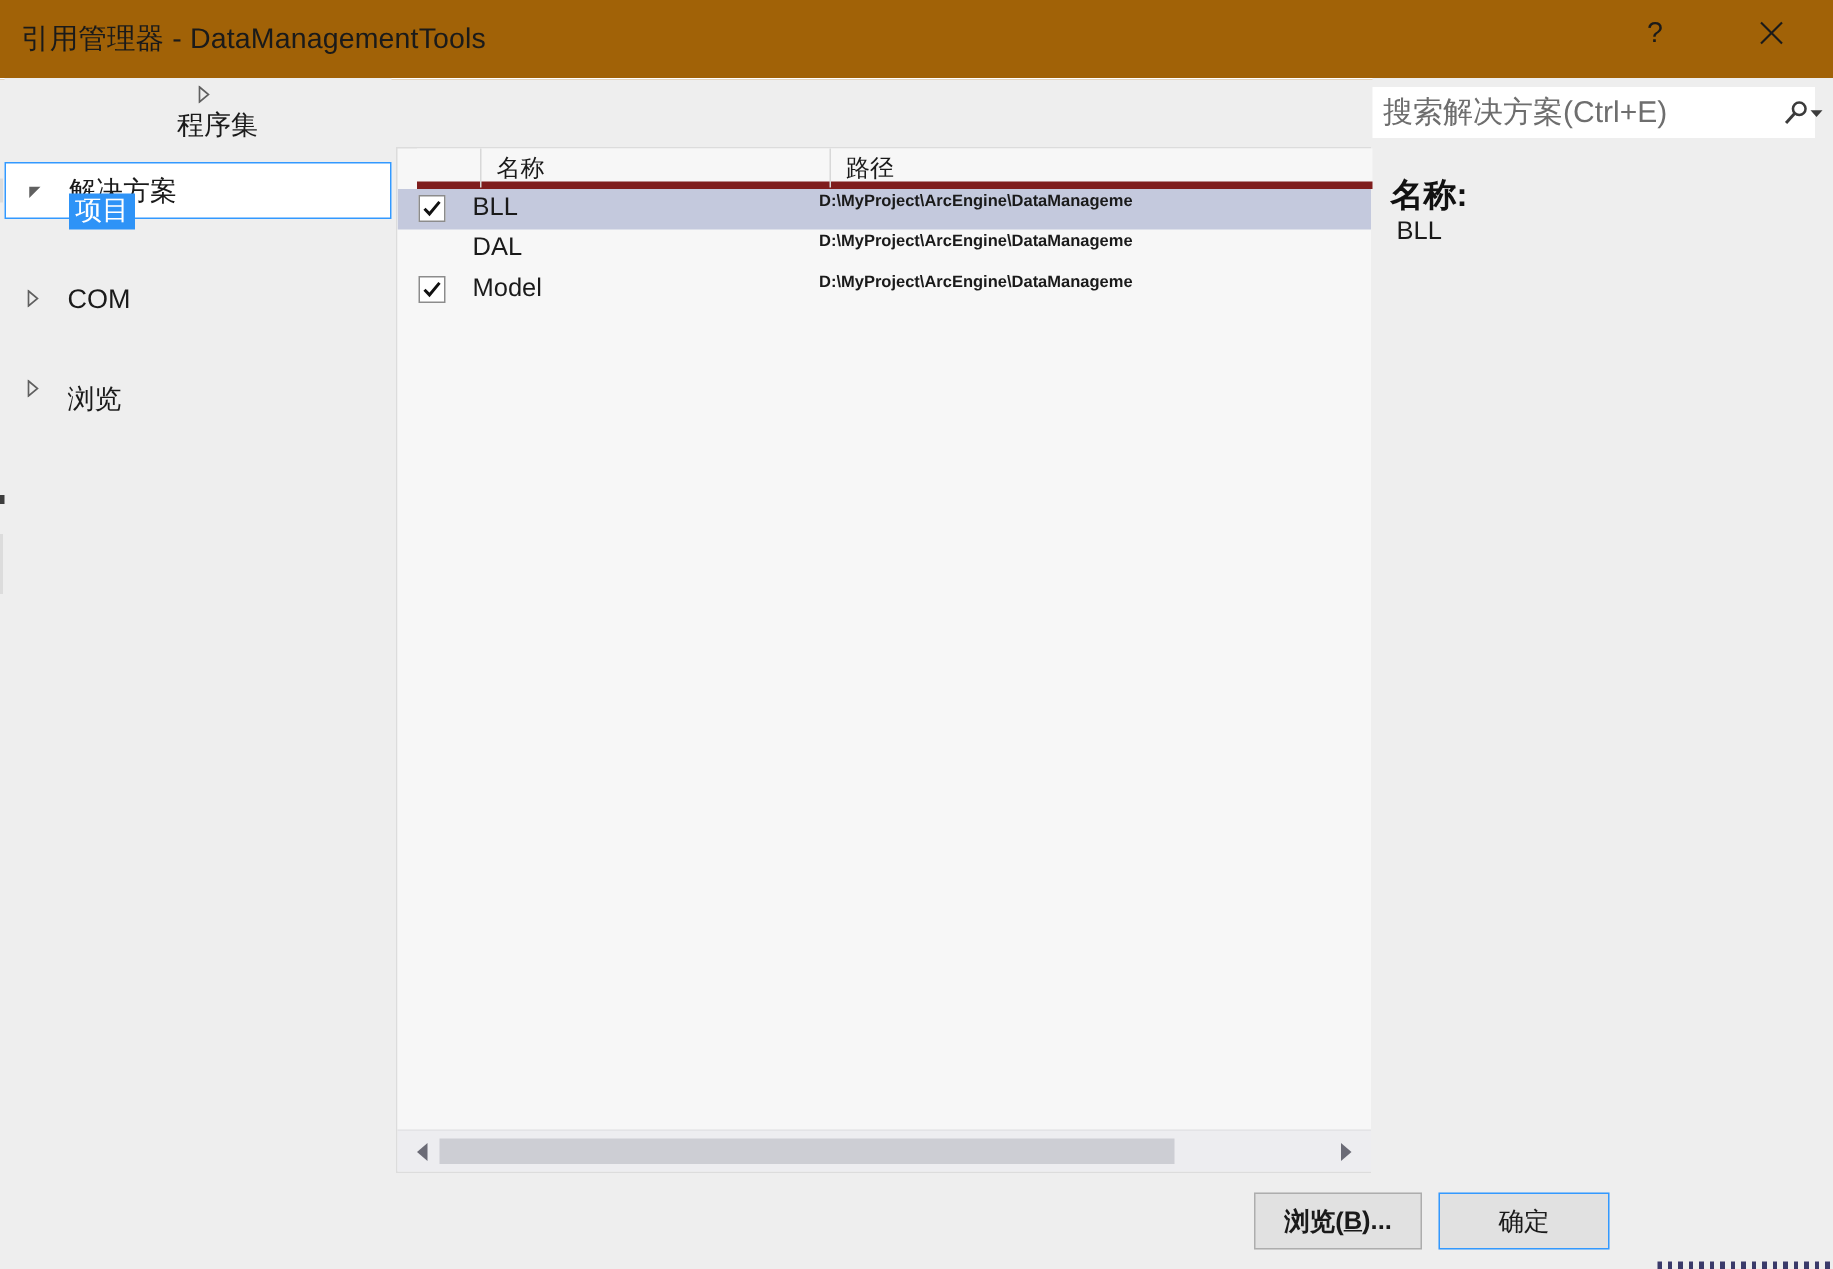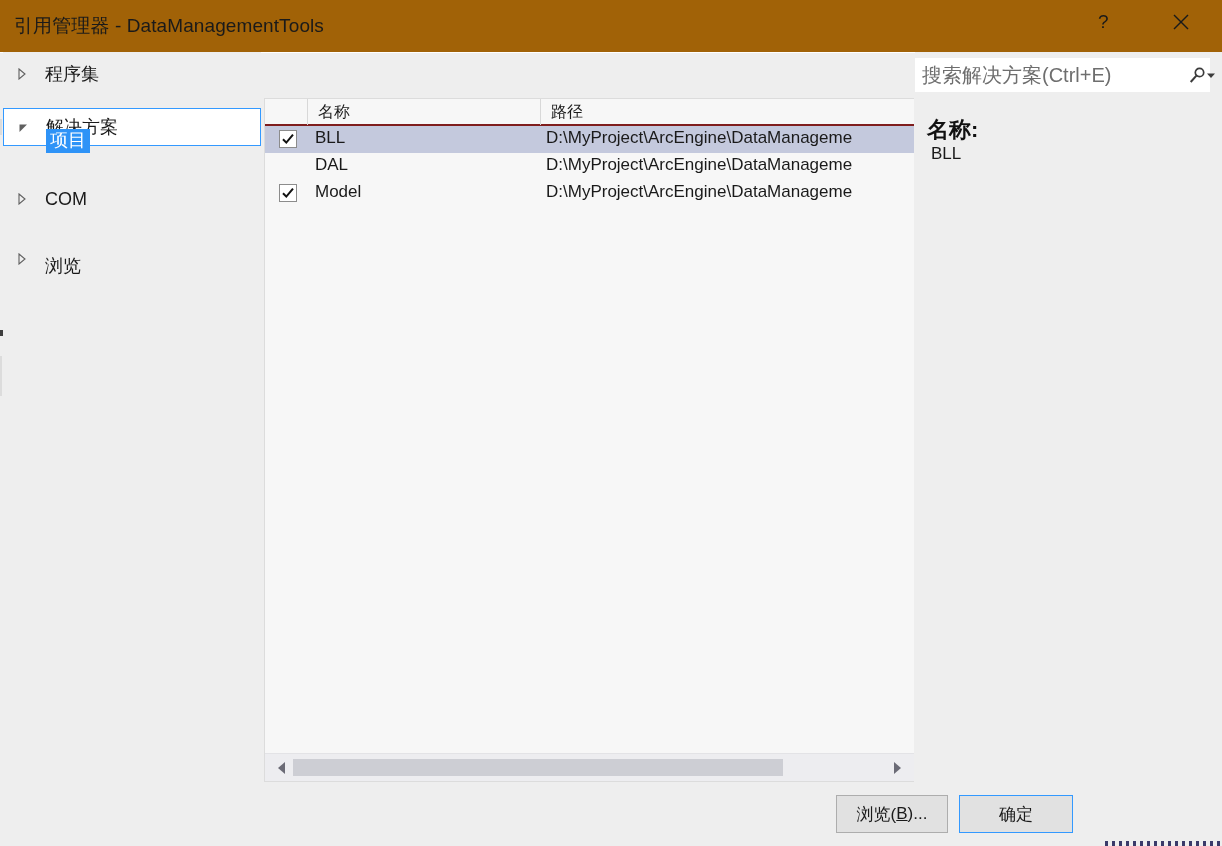--- a/index.html
+++ b/index.html
@@ -107,25 +107,25 @@
     left: 264px; top: 98px;
     width: 650px;
     height: 684px;
     background: #f7f7f7;
     border: 1px solid #dcdcdc;
     border-right: none;
     box-sizing: border-box;
   }
   #list-header {
     position: absolute;
-    left: 0; top: 0;
+    left: 13px; top: 0;
     width: 649px;
     height: 27px;
     background: #f7f7f7;
-    border-bottom: 2px solid #7f1d1d;
+    border-bottom: 5px solid #7f1d1d;
     box-sizing: border-box;
   }
   .col-head {
     position: absolute;
     top: 0;
     height: 26px;
     display: flex;
     align-items: center;
     font-size: 16px;
     color: #1a1a1a;
@@ -169,24 +169,25 @@
     position: absolute;
     left: 50px; top: 2px;
     font-size: 17px;
     color: #1a1a1a;
     white-space: nowrap;
   }
   .row-path {
     position: absolute;
     left: 281px; top: 2px;
     width: 368px;
-    font-size: 17px;
+    font-size: 11px;
     color: #1a1a1a;
     white-space: nowrap;
     overflow: hidden;
+    font-weight: bold;
   }
 
   
   #hscroll {
     position: absolute;
     left: 0; bottom: 0;
     width: 649px;
     height: 28px;
     background: #ededf0;
     border-top: 1px solid #e3e3e6;
@@ -295,21 +296,21 @@
     box-sizing: border-box;
     display: flex;
     align-items: center;
     justify-content: center;
     font-family: "Liberation Sans", "DejaVu Sans", sans-serif;
     font-size: 17px;
     color: #1a1a1a;
     cursor: default;
     white-space: nowrap;
   }
-  #btn-browse { left: 836px; width: 112px; }
+  #btn-browse { left: 836px; width: 112px; font-weight: bold; }
   #btn-ok { left: 959px; width: 114px; border: 1px solid #3399ff; }
   #btn-cancel { left: 1084px; width: 114px; }
   .accel { text-decoration: underline; }
 
   
   .artifact {
     position: absolute;
     background: #c8c8c8;
   }
   #art-left-1 { left: 0; top: 330px; width: 3px; height: 6px; background: #3d3d3d; }
@@ -337,21 +338,21 @@
     <div class="titlebar-btn" id="close-btn">
       <svg width="18" height="18" viewBox="0 0 18 18" aria-hidden="true">
         <line x1="2" y1="2" x2="16" y2="16" stroke="#1a1a1a" stroke-width="1.4"></line>
         <line x1="16" y1="2" x2="2" y2="16" stroke="#1a1a1a" stroke-width="1.4"></line>
       </svg>
     </div>
   </div>
 
   <div id="tree">
 
-    <div class="tree-node level0" style="top:3px;">
+    <div class="tree-node level0" style="top:3px;flex-direction:column;">
       <span class="arrow">
         <svg width="10" height="12" viewBox="0 0 10 12" aria-hidden="true">
           <path d="M2,1 L8,6 L2,11 Z" fill="none" stroke="#606060" stroke-width="1.1"></path>
         </svg>
       </span>
       <span class="tree-label">程序集</span>
     </div>
 
     <div class="tree-node level0 focused" style="top:56px;">
       <span class="arrow">

